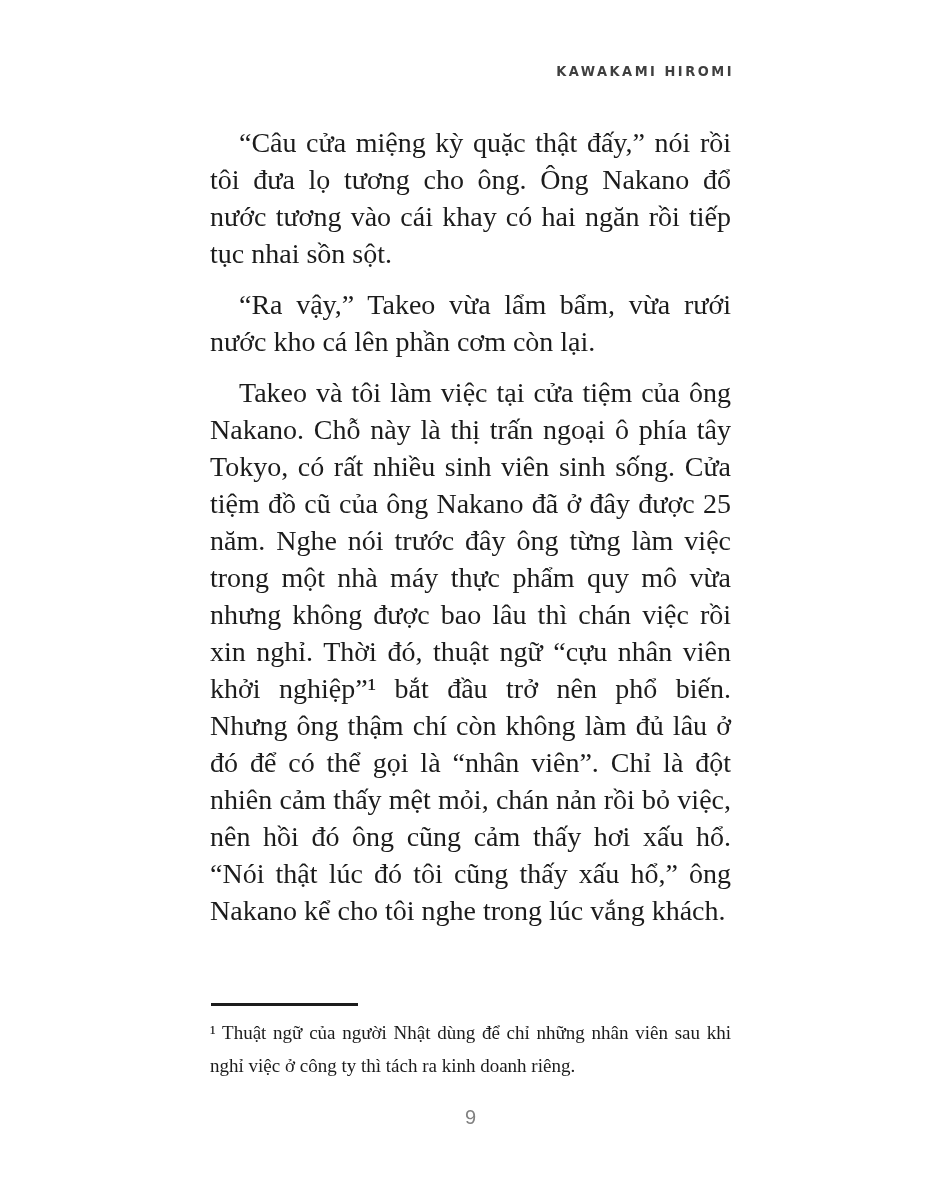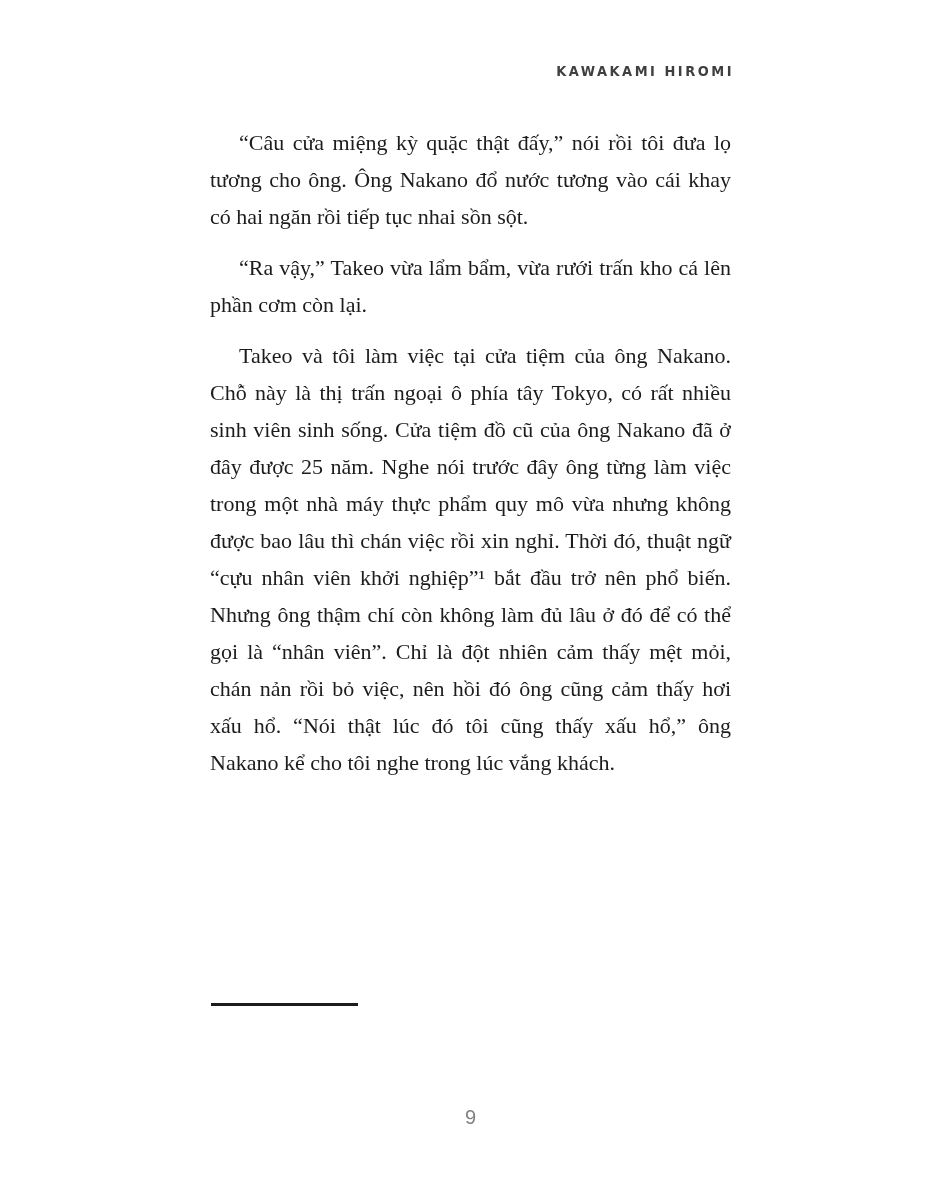--- a/index.html
+++ b/index.html
@@ -36,21 +36,21 @@
   }
   .body-text {
     position: absolute;
     left: 210px;
     top: 124px;
     width: 521px;
     color: #1c1c1c;
   }
   .body-text p {
     margin: 0 0 14px 0;
-    font-size: 22px;
+    font-size: 28px;
     line-height: 37px;
     text-align: justify;
     text-indent: 29px;
   }
   .footnote-block {
     position: absolute;
     left: 210px;
     top: 1003px;
     width: 521px;
     color: #1c1c1c;
@@ -84,25 +84,26 @@
 <body>
 
 <div class="page">
 
   <div class="running-header">
     <span class="author-name">KAWAKAMI HIROMI</span>
   </div>
 
   <div class="body-text">
     <p>“Câu cửa miệng kỳ quặc thật đấy,” nói rồi tôi đưa lọ tương cho ông. Ông Nakano đổ nước tương vào cái khay có hai ngăn rồi tiếp tục nhai sồn sột.</p>
-    <p>“Ra vậy,” Takeo vừa lẩm bẩm, vừa rưới trấn kho cá lên phần cơm còn lại.</p>
+    <p>“Ra vậy,” Takeo vừa lẩm bẩm, vừa rưới nước kho cá lên phần cơm còn lại.</p>
     <p>Takeo và tôi làm việc tại cửa tiệm của ông Nakano. Chỗ này là thị trấn ngoại ô phía tây Tokyo, có rất nhiều sinh viên sinh sống. Cửa tiệm đồ cũ của ông Nakano đã ở đây được 25 năm. Nghe nói trước đây ông từng làm việc trong một nhà máy thực phẩm quy mô vừa nhưng không được bao lâu thì chán việc rồi xin nghỉ. Thời đó, thuật ngữ “cựu nhân viên khởi nghiệp”¹ bắt đầu trở nên phổ biến. Nhưng ông thậm chí còn không làm đủ lâu ở đó để có thể gọi là “nhân viên”. Chỉ là đột nhiên cảm thấy mệt mỏi, chán nản rồi bỏ việc, nên hồi đó ông cũng cảm thấy hơi xấu hổ. “Nói thật lúc đó tôi cũng thấy xấu hổ,” ông Nakano kể cho tôi nghe trong lúc vắng khách.</p>
   </div>
 
   <div class="footnote-block">
     <div class="footnote-rule"></div>
+    <p class="footnote-text">¹ Thuật ngữ của người Nhật dùng để chỉ những nhân viên sau khi nghỉ việc ở công ty thì tách ra kinh doanh riêng.</p>
   </div>
 
   <div class="page-footer">
     <span class="page-number">9</span>
   </div>
 
 </div>
 
 </body></html>

